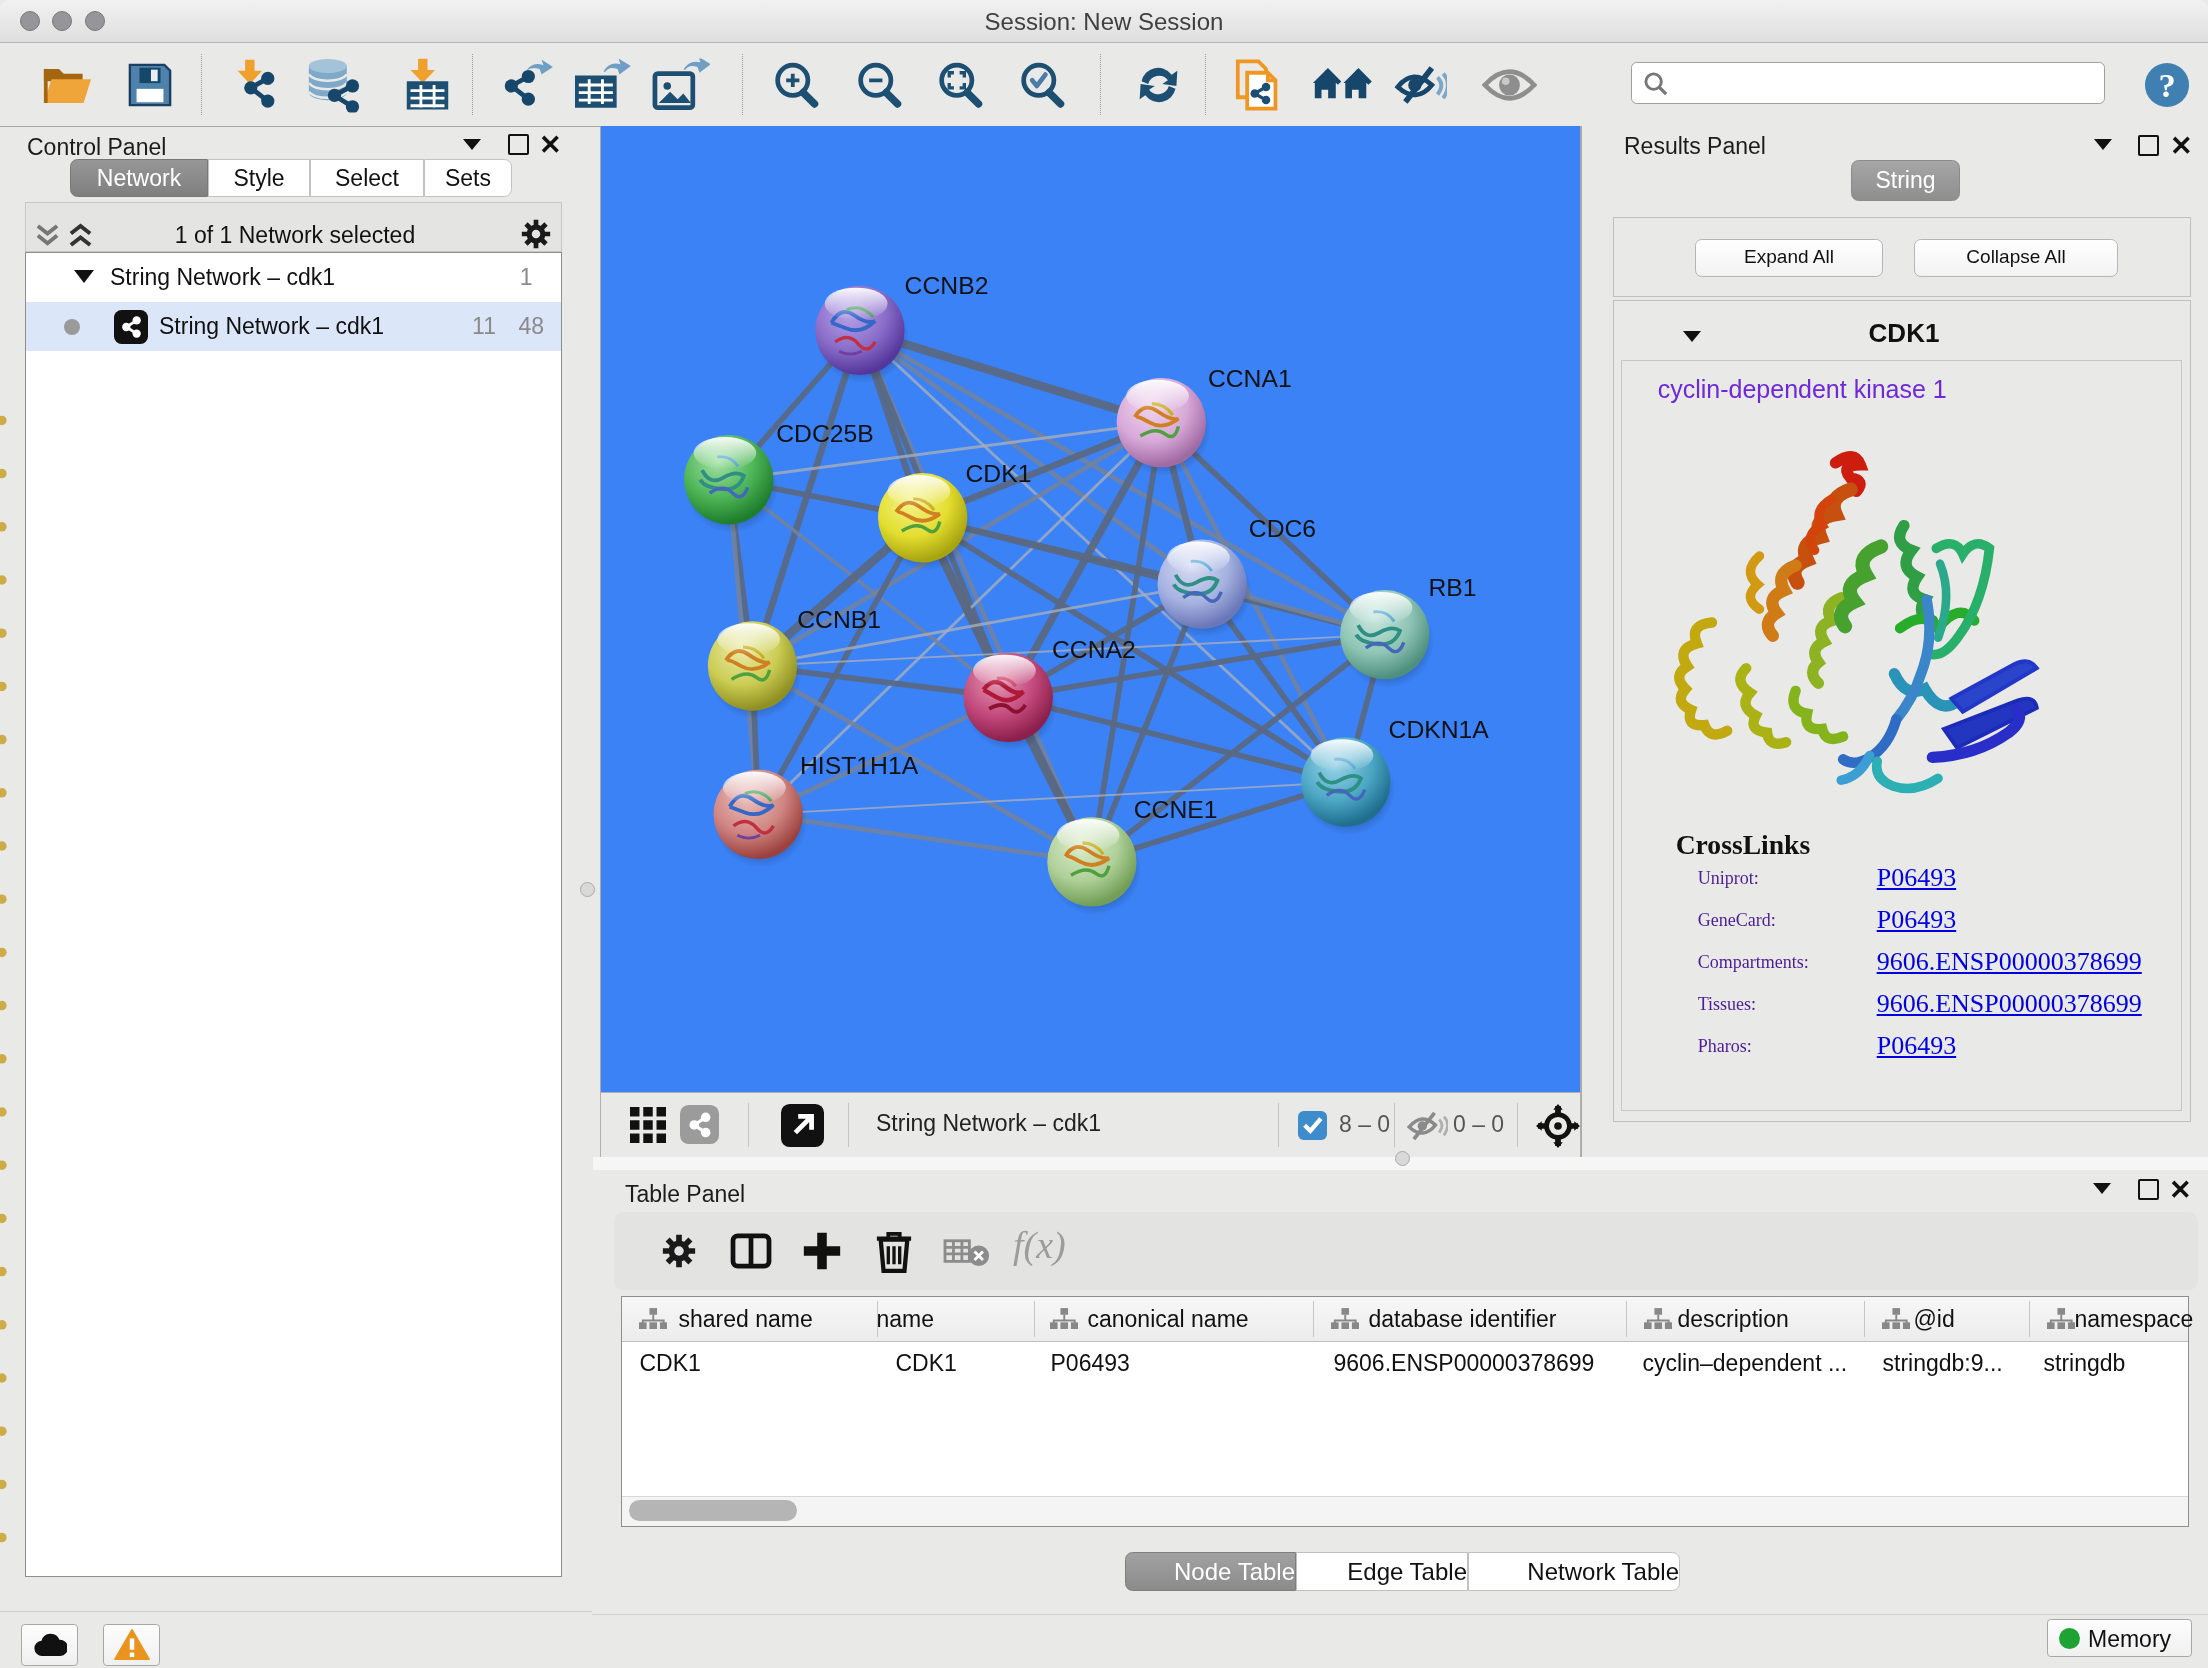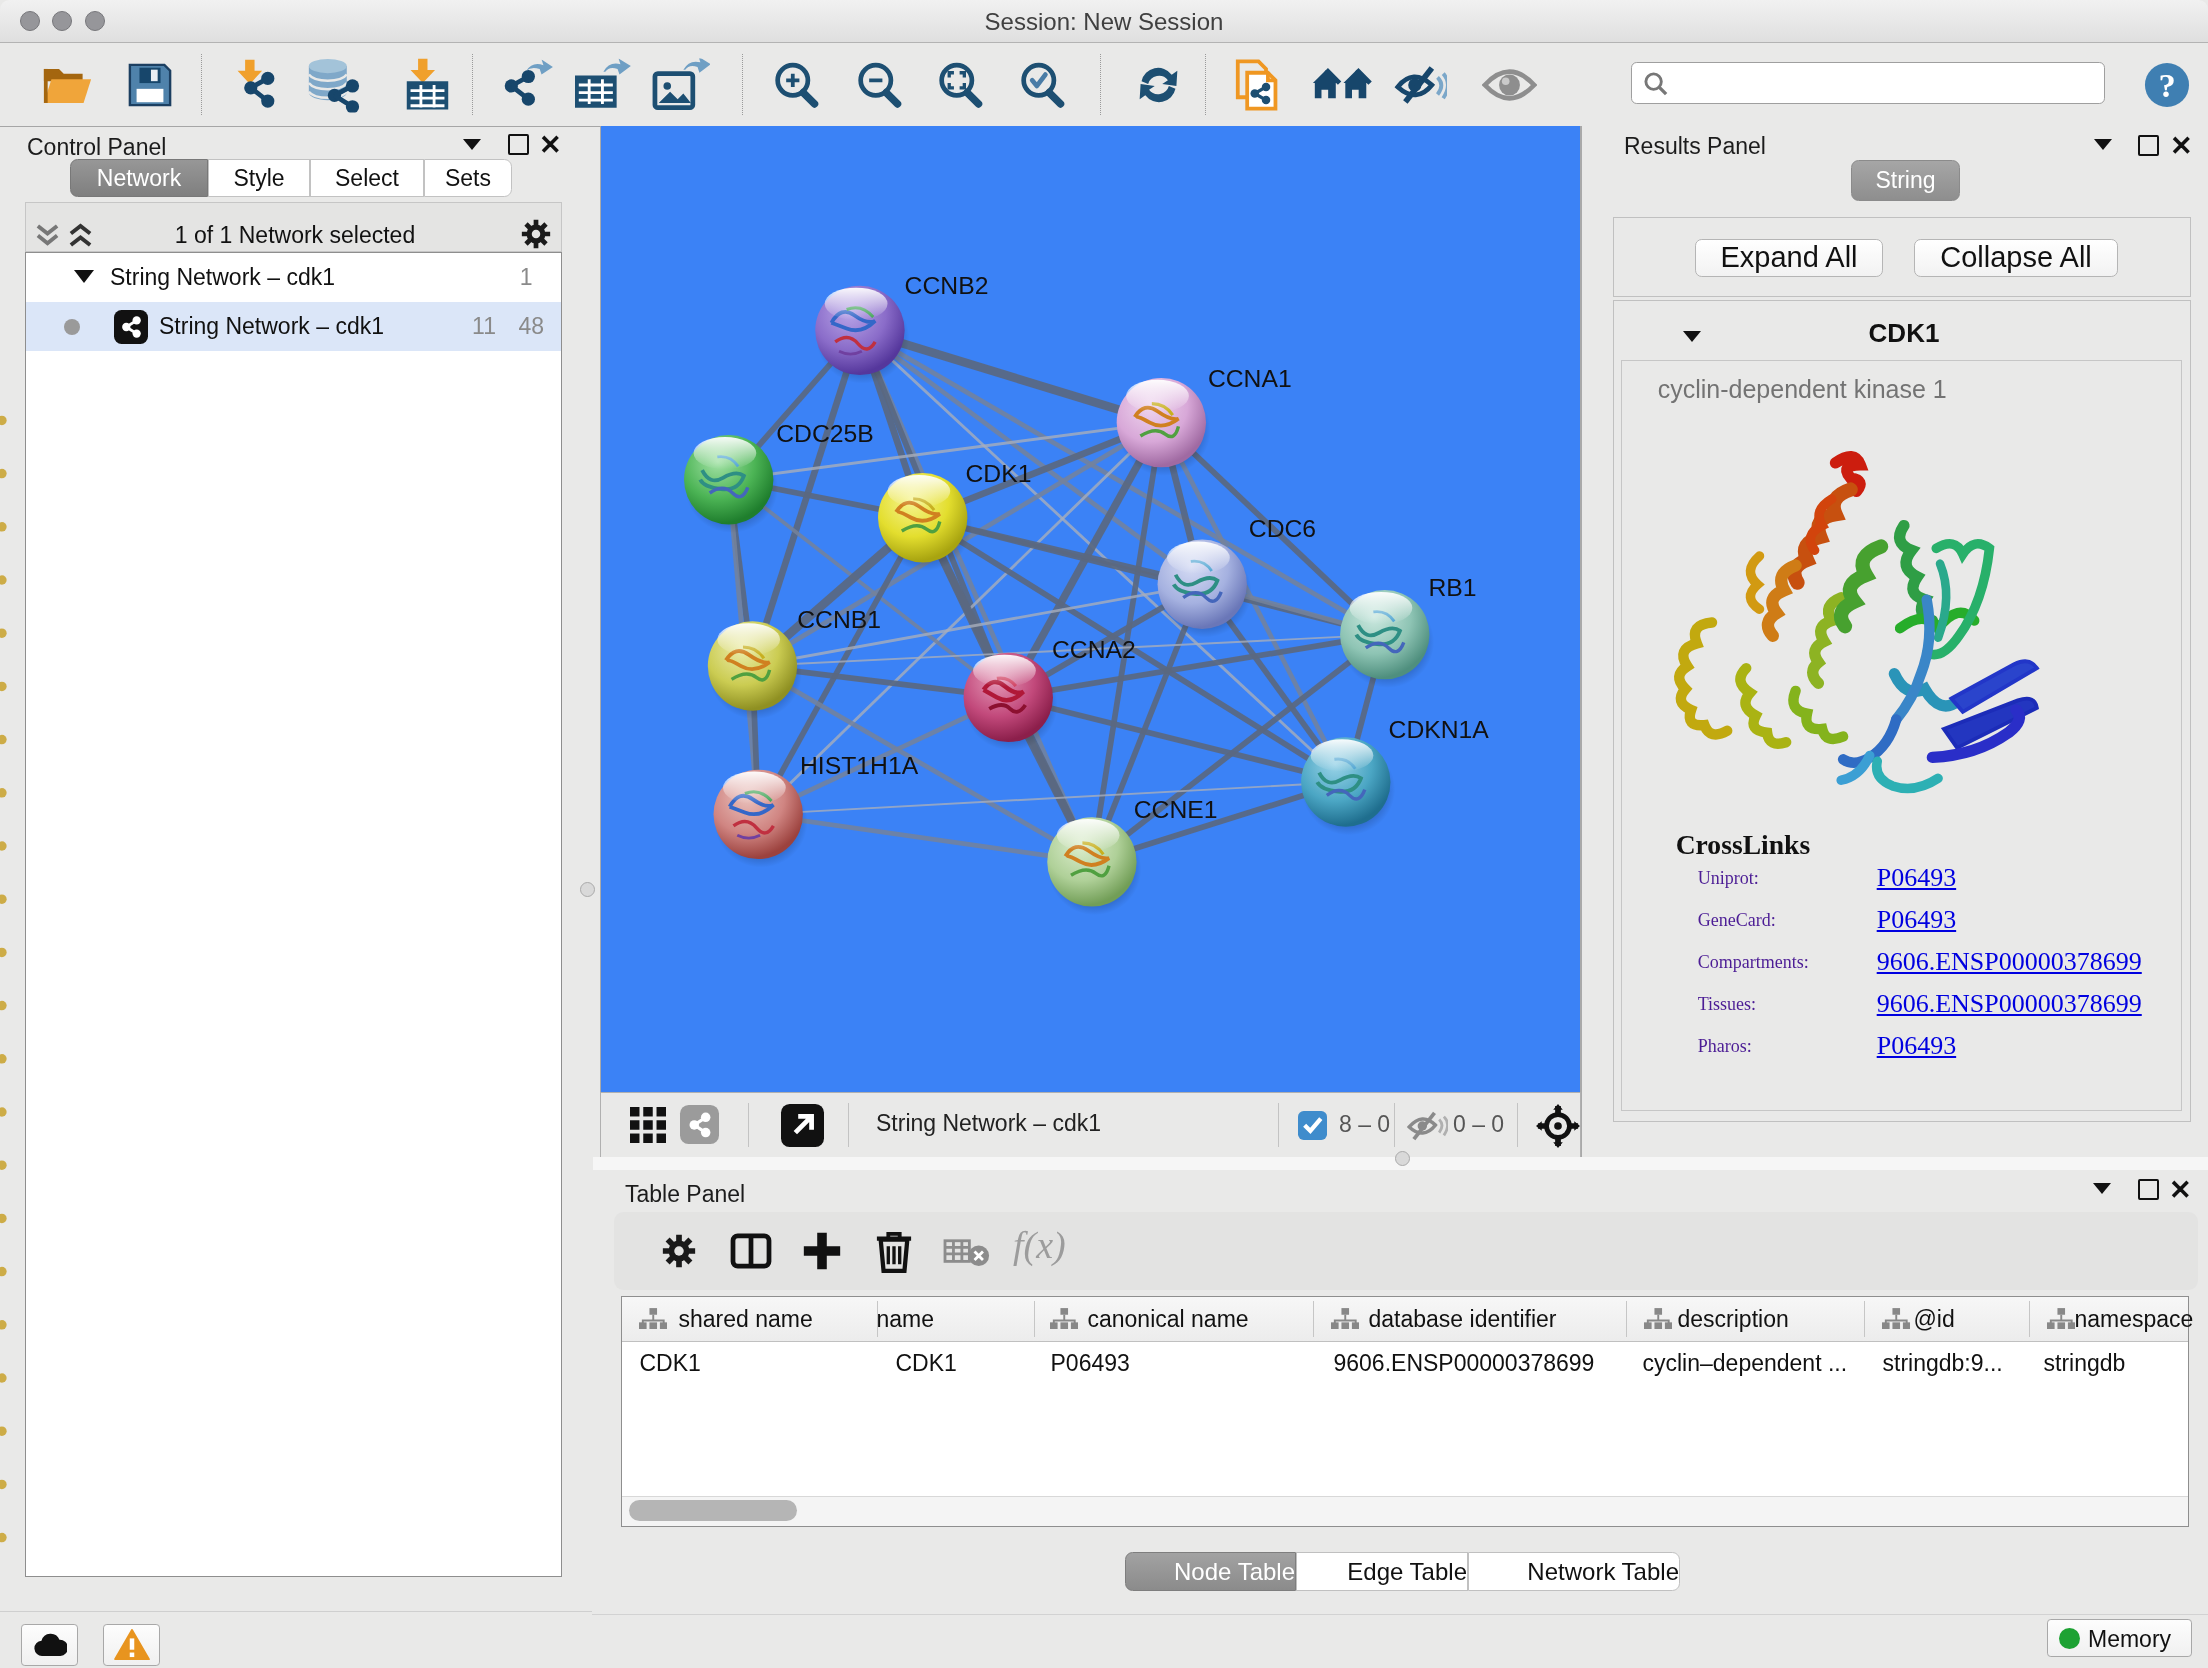--- a/index.html
+++ b/index.html
@@ -24,21 +24,21 @@
 #cp-tabs .sel{background:linear-gradient(#979797,#7f7f7f);color:#fff;border-color:#787878;}
 #cplist{position:absolute;left:25px;top:126px;width:537px;height:1325px;background:#fff;border:1.9px solid #8e8e8e;box-sizing:border-box;}
 .cprow{position:absolute;left:0;width:100%;height:49px;font-size:23px;color:#111;}
 
 #netview{left:600px;top:126px;width:981px;height:966px;background:#3b82f6;border-left:1px solid #a9a9a9;border-right:1px solid #a9a9a9;box-sizing:border-box;}
 #netfooter{left:600px;top:1092px;width:981px;height:65px;background:#e9e9e8;border:1px solid #b0b0b0;border-width:1px 1px 0 1px;box-sizing:border-box;}
 .nfsep{position:absolute;top:9.5px;height:44px;width:0;border-left:1px solid #c3c3c3;}
 
 #rpanel{left:1581px;top:126px;width:628px;height:1044px;background:#e9e9e8;border-left:1px solid #a9a9a9;box-sizing:border-box;}
 .rbox{position:absolute;border:1px solid #c0c0c0;background:#e9e9e8;}
-.btn{background:linear-gradient(#ffffff,#f2f2f2);border:1px solid #b5b5b5;border-radius:6.7px;font-size:29px;color:#111;text-align:center;position:absolute;}
+.btn{background:linear-gradient(#ffffff,#f2f2f2);border:1px solid #b5b5b5;border-radius:6.7px;font-size:19px;color:#111;text-align:center;position:absolute;}
 
 #tpanel{left:592px;top:1170px;width:1617px;height:498px;background:#e9e9e8;}
 #ttoolbar{position:absolute;left:22px;top:42px;width:1584px;height:78px;background:#e3e3e2;border-radius:9.5px;}
 #ttable{position:absolute;left:28.5px;top:126px;width:1568px;height:231px;background:#fff;border:1.9px solid #8e8e8e;box-sizing:border-box;}
 #thead{position:absolute;left:0;top:0;width:100%;height:45px;background:linear-gradient(#f7f7f7,#ececec);border-bottom:1px solid #c0c0c0;box-sizing:border-box;}
 .th{position:absolute;top:0;height:44px;font-size:23px;color:#111;line-height:44px;}
 .thsep{position:absolute;top:3.8px;height:36px;width:0;border-left:1px solid #c6c6c6;}
 .td{position:absolute;top:0;font-size:23px;color:#111;line-height:42px;}
 .btab{position:absolute;top:0;height:39px;background:#fff;border:1px solid #c0c0c0;box-sizing:border-box;font-size:24px;color:#111;text-align:right;line-height:37px;}
 .btab.sel{background:linear-gradient(#a2a2a2,#8b8b8b);color:#fff;border-color:#7e7e7e;}
@@ -550,21 +550,21 @@
   <div class="abs x-ico" style="left:588px;top:10.5px;">✕</div>
   <div class="abs" style="left:269px;top:34px;width:107px;height:39px;background:linear-gradient(#a6a6a6,#8e8e8e);border:1px solid #8b8b8b;border-radius:7.6px;color:#fff;font-size:23px;text-align:center;line-height:38px;">String</div>
   <div class="rbox" style="left:31px;top:91px;width:576px;height:78px;">
     <div class="btn" style="left:81px;top:21px;width:186px;height:36px;line-height:34px;">Expand All</div>
     <div class="btn" style="left:300px;top:21px;width:202px;height:36px;line-height:34px;">Collapse All</div>
   </div>
   <div class="rbox" style="left:31px;top:174px;width:576px;height:820px;">
     <div class="abs tri-dn" style="left:69px;top:30px;"></div>
     <div class="abs" style="left:152px;top:17px;width:276px;text-align:center;font-size:26px;font-weight:bold;color:#111;">CDK1</div>
     <div class="abs" style="left:6.7px;top:59px;width:561px;height:751px;border:1px solid #c6c6c6;background:#e9e9e8;box-sizing:border-box;">
-      <div style="position:absolute;left:36px;top:14.3px;font-size:25px;color:#737373;">cyclin-dependent kinase 1</div>
+      <div style="position:absolute;left:36px;top:14.3px;font-size:25px;color:#6d28d9;">cyclin-dependent kinase 1</div>
 
       <svg style="position:absolute;left:33px;top:81px;" width="399" height="380" viewBox="0 0 420 400">
         <g fill="none" stroke-linecap="round">
           <path d="M190 22 q20 -14 26 2 q-22 0 -10 14 q16 2 6 14" stroke="#cc1d0e" stroke-width="12"></path>
           <path d="M206 50 q-24 8 -16 26 q-24 4 -16 24 q-22 6 -14 24 q-20 8 -10 24" stroke="#c7500f" stroke-width="15"></path>
           <path d="M186 60 q-20 12 -10 28 q-20 10 -8 26" stroke="#d2440c" stroke-width="10"></path>
           <path d="M148 130 q-22 8 -12 26 q-20 8 -8 24 q-16 10 -4 24" stroke="#cf7c16" stroke-width="13"></path>
           <path d="M110 120 q-18 16 -2 30 q-16 14 2 26" stroke="#d29a12" stroke-width="10"></path>
           <path d="M60 190 q-24 2 -16 22 q-22 6 -10 24 q-16 10 -2 24 q-12 14 6 22 q-6 18 14 16 q6 16 24 6" stroke="#c2a90f" stroke-width="11"></path>
           <path d="M96 238 q-14 14 4 26 q-12 14 6 24 q-8 16 12 18 q2 16 20 10" stroke="#aab313" stroke-width="11"></path>

